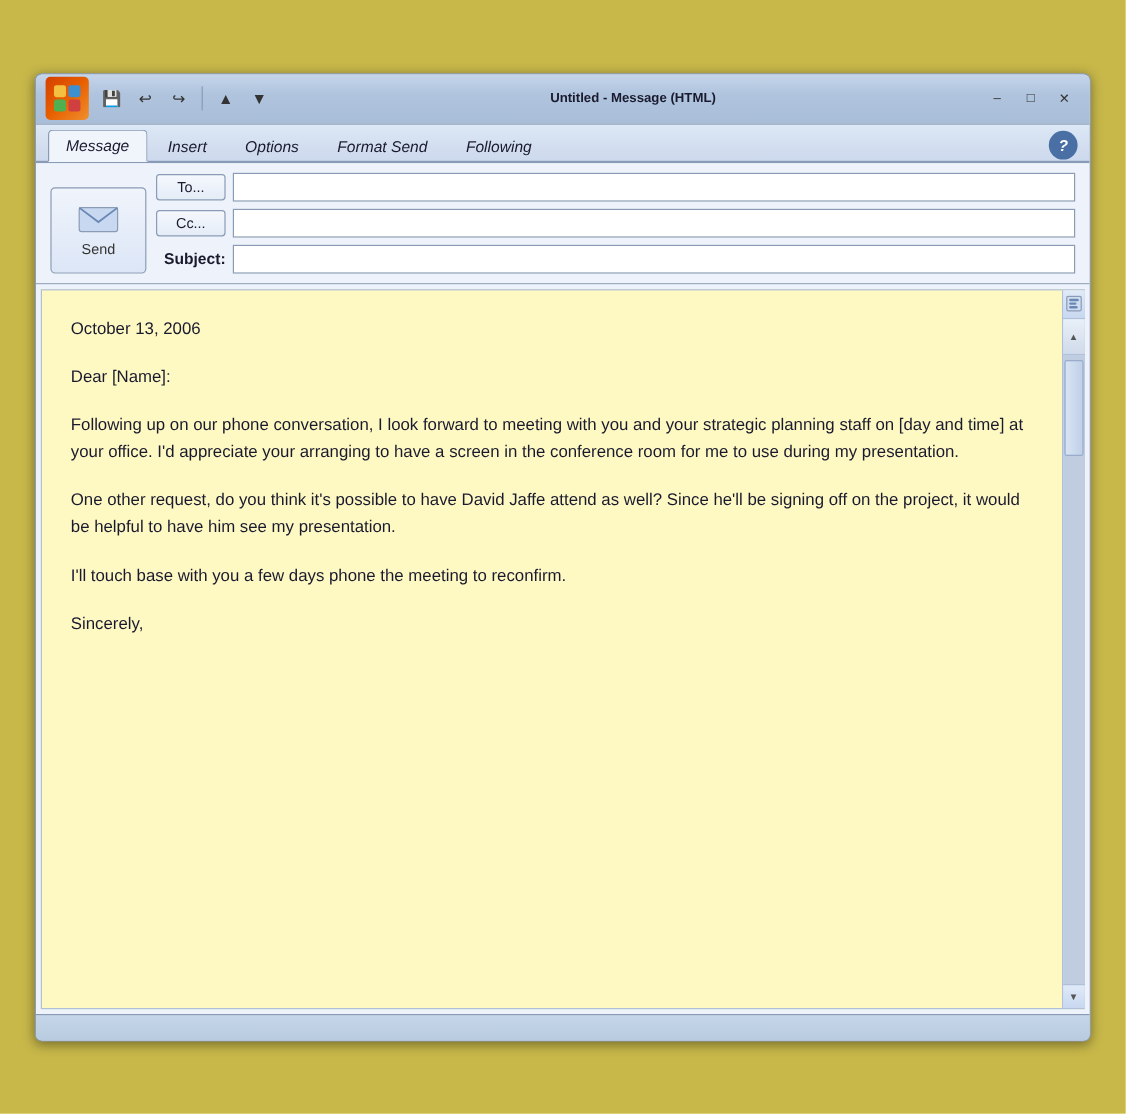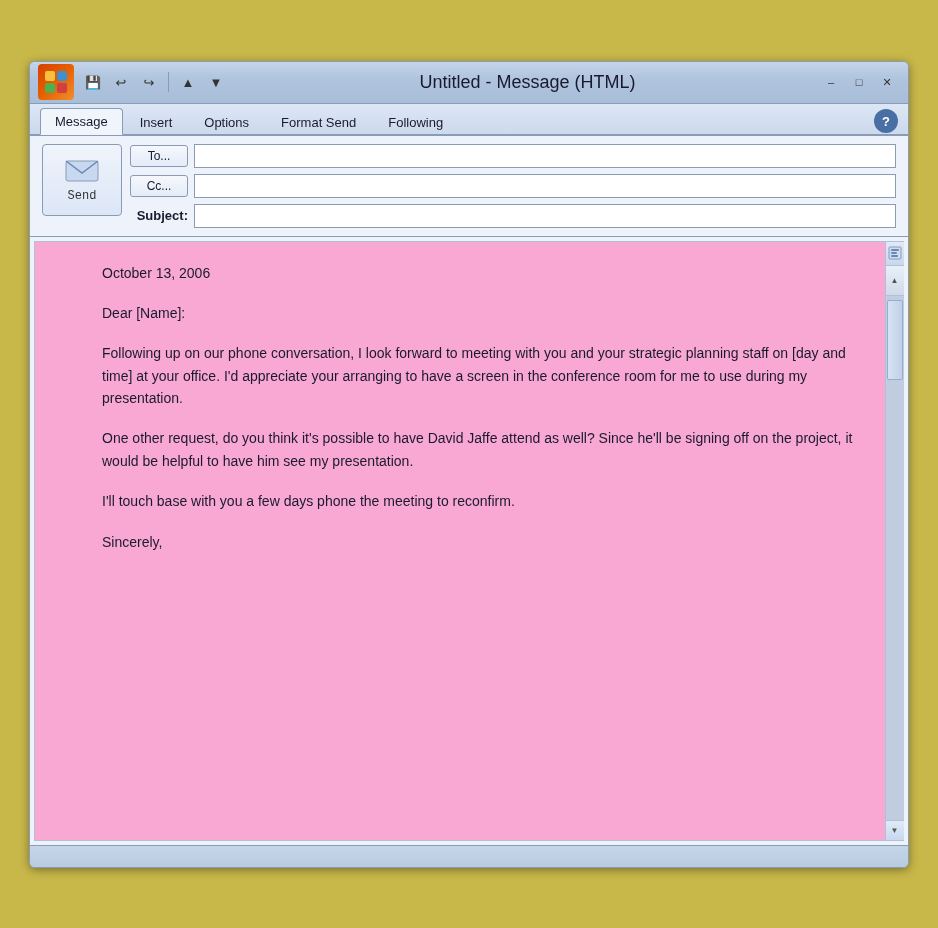--- a/index.html
+++ b/index.html
@@ -74,23 +74,23 @@
     }
     .quick-access-divider {
       width: 1px;
       height: 20px;
       background: #8a9bb5;
       margin: 0 4px;
     }
     .title-text {
       flex: 1;
       text-align: center;
-      font-size: 18px;
+      font-size: 11px;
       color: #1a1a2e;
-      font-weight: normal;
+      font-weight: bold;
     }
     .window-controls {
       display: flex;
       align-items: center;
       gap: 2px;
     }
     .win-btn {
       width: 26px;
       height: 20px;
       display: flex;
@@ -108,20 +108,21 @@
       background: linear-gradient(to bottom, #dce8f5 0%, #ccd8ec 100%);
       border-bottom: 1px solid #8a9bb5;
     }
     .ribbon-tabs {
       display: flex;
       align-items: flex-end;
       padding: 0 10px;
       padding-top: 4px;
       gap: 2px;
       position: relative;
+      font-style: italic;
     }
     .ribbon-tabs::after {
       content: '';
       position: absolute;
       bottom: 0;
       left: 0;
       right: 0;
       height: 1px;
       background: #8a9bb5;
     }
@@ -163,22 +164,21 @@
       background: #eef3fb;
       border-bottom: 1px solid #8a9bb5;
       padding: 8px 12px;
       display: flex;
       gap: 8px;
     }
     .send-button-container {
       display: flex;
       flex-direction: column;
       align-items: center;
-      justify-content: flex-start;
-      font-family: Liberation Mono, monospace;
+      justify-content: flex-end;
     }
     .send-button {
       width: 80px;
       height: 72px;
       background: linear-gradient(to bottom, #f0f4fb 0%, #dce6f7 100%);
       border: 1px solid #8a9bb5;
       border-radius: 4px;
       display: flex;
       flex-direction: column;
       align-items: center;
@@ -231,24 +231,23 @@
       color: #1a1a2e;
       min-width: 58px;
       text-align: right;
     }
     .email-body-wrapper {
       background: #eef3fb;
       padding: 4px;
     }
     .email-content-area {
       display: flex;
-      background: #f9a8d4;
+      background: #fef9c3;
       border: 1px solid #b0c0d8;
       min-height: 600px;
-      padding-left: 43px;
     }
     .email-text-content {
       flex: 1;
       padding: 20px 24px;
       font-size: 14px;
       color: #1a1a2e;
       line-height: 1.6;
     }
     .email-text-content p {
       margin-bottom: 18px;

